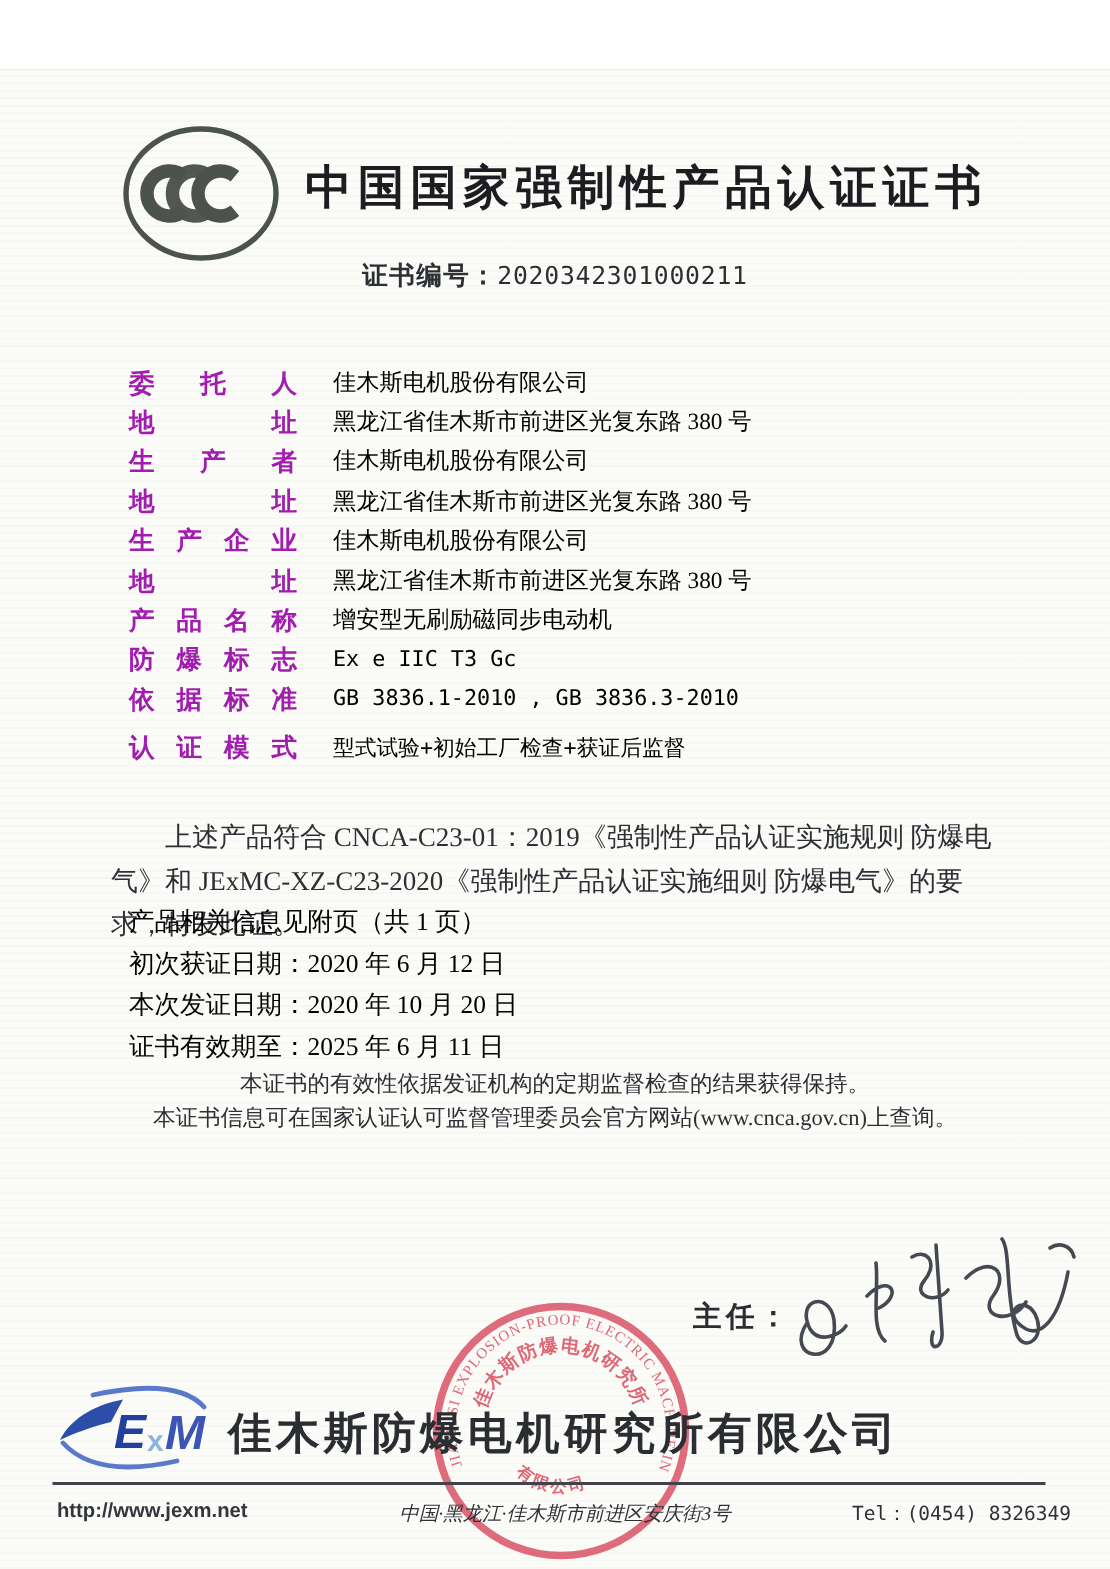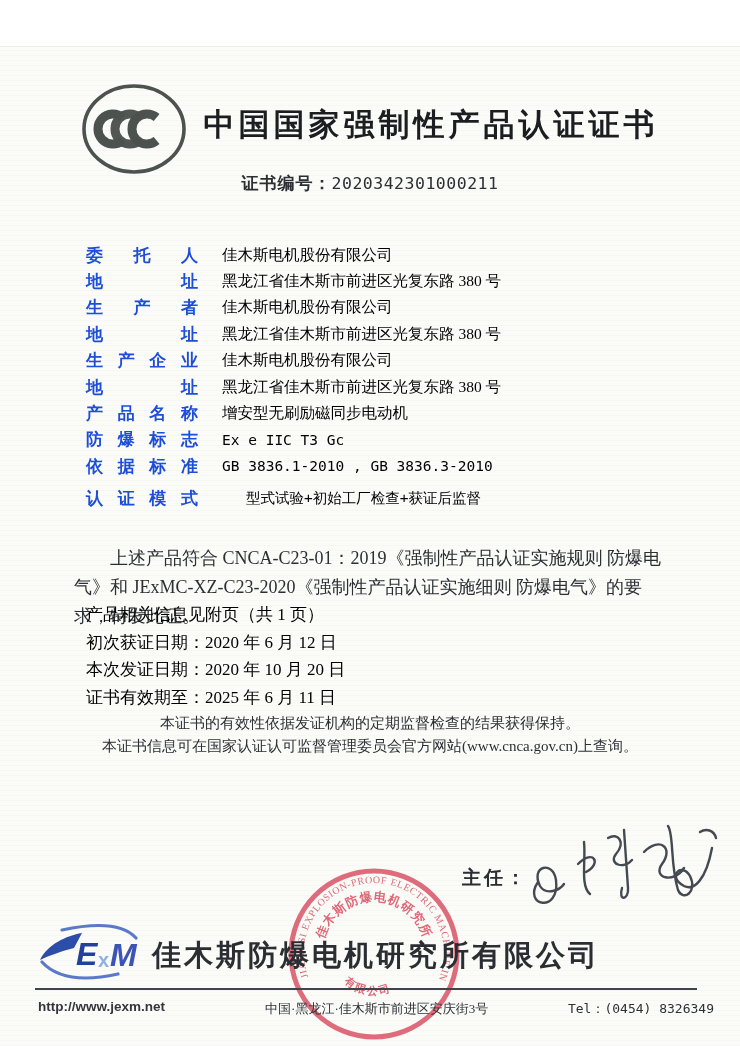--- a/index.html
+++ b/index.html
@@ -29,23 +29,23 @@
   }
   .cert-line {
     position:absolute; left:0; right:0; top:172px;
     text-align:center; font-size:17px; color:#2c2f34;
   }
   .cert-line .label { font-weight:700; letter-spacing:1px; }
   .cert-line .num { font-family:"DejaVu Sans Mono", monospace; font-size:16.5px; letter-spacing:0.5px; }
   
   .fields { position:absolute; left:86px; top:242px; right:36px; }
   .field-row { display:flex; align-items:center; height:26.4px; }
-  .field-row:last-child { margin-top:6px;gap:24px; }
+  .field-row:last-child { margin-top:6px; }
   .field-label {
-    width:112px; font-size:17px; font-weight:700; color:#1d4ed8;
+    width:112px; font-size:17px; font-weight:700; color:#a21caf;
     text-align:justify; text-align-last:justify; flex:none;
   }
   .field-value { margin-left:24px; font-size:15.5px; white-space:pre; color:#000000; }
   .field-row:nth-child(8) .field-value,
   .field-row:nth-child(9) .field-value,
   .field-row:nth-child(10) .field-value {
     font-family:"DejaVu Sans Mono", monospace; font-size:14.5px;
   }
   
   .statement {
@@ -76,21 +76,21 @@
     font-family:"Liberation Sans", sans-serif;
     font-size:29px; font-weight:600; letter-spacing:3px; color:#2a2d31; white-space:nowrap;
   }
   .footer-rule { position:absolute; left:35px; top:988px; width:662px; height:2px; background:#40434a; }
   .footer-url {
     position:absolute; left:38px; top:999px;
     font-family:"Liberation Sans", sans-serif; font-weight:700; font-size:13.5px; color:#33373d;
   }
   .footer-addr {
     position:absolute; left:50%; top:1000px; transform:translateX(-47%);
-    font-size:13px; color:#2e3237; white-space:nowrap;
+    font-size:13px; color:#2e3237; white-space:nowrap;font-style:italic;
   }
   .footer-tel {
     position:absolute; right:26px; top:1000px;
     font-family:"DejaVu Sans Mono", monospace; font-size:13px; color:#2e3237;
   }
   .stamp text { font-family:"Liberation Serif", serif; }
 </style>
 </head>
 <body>
 

